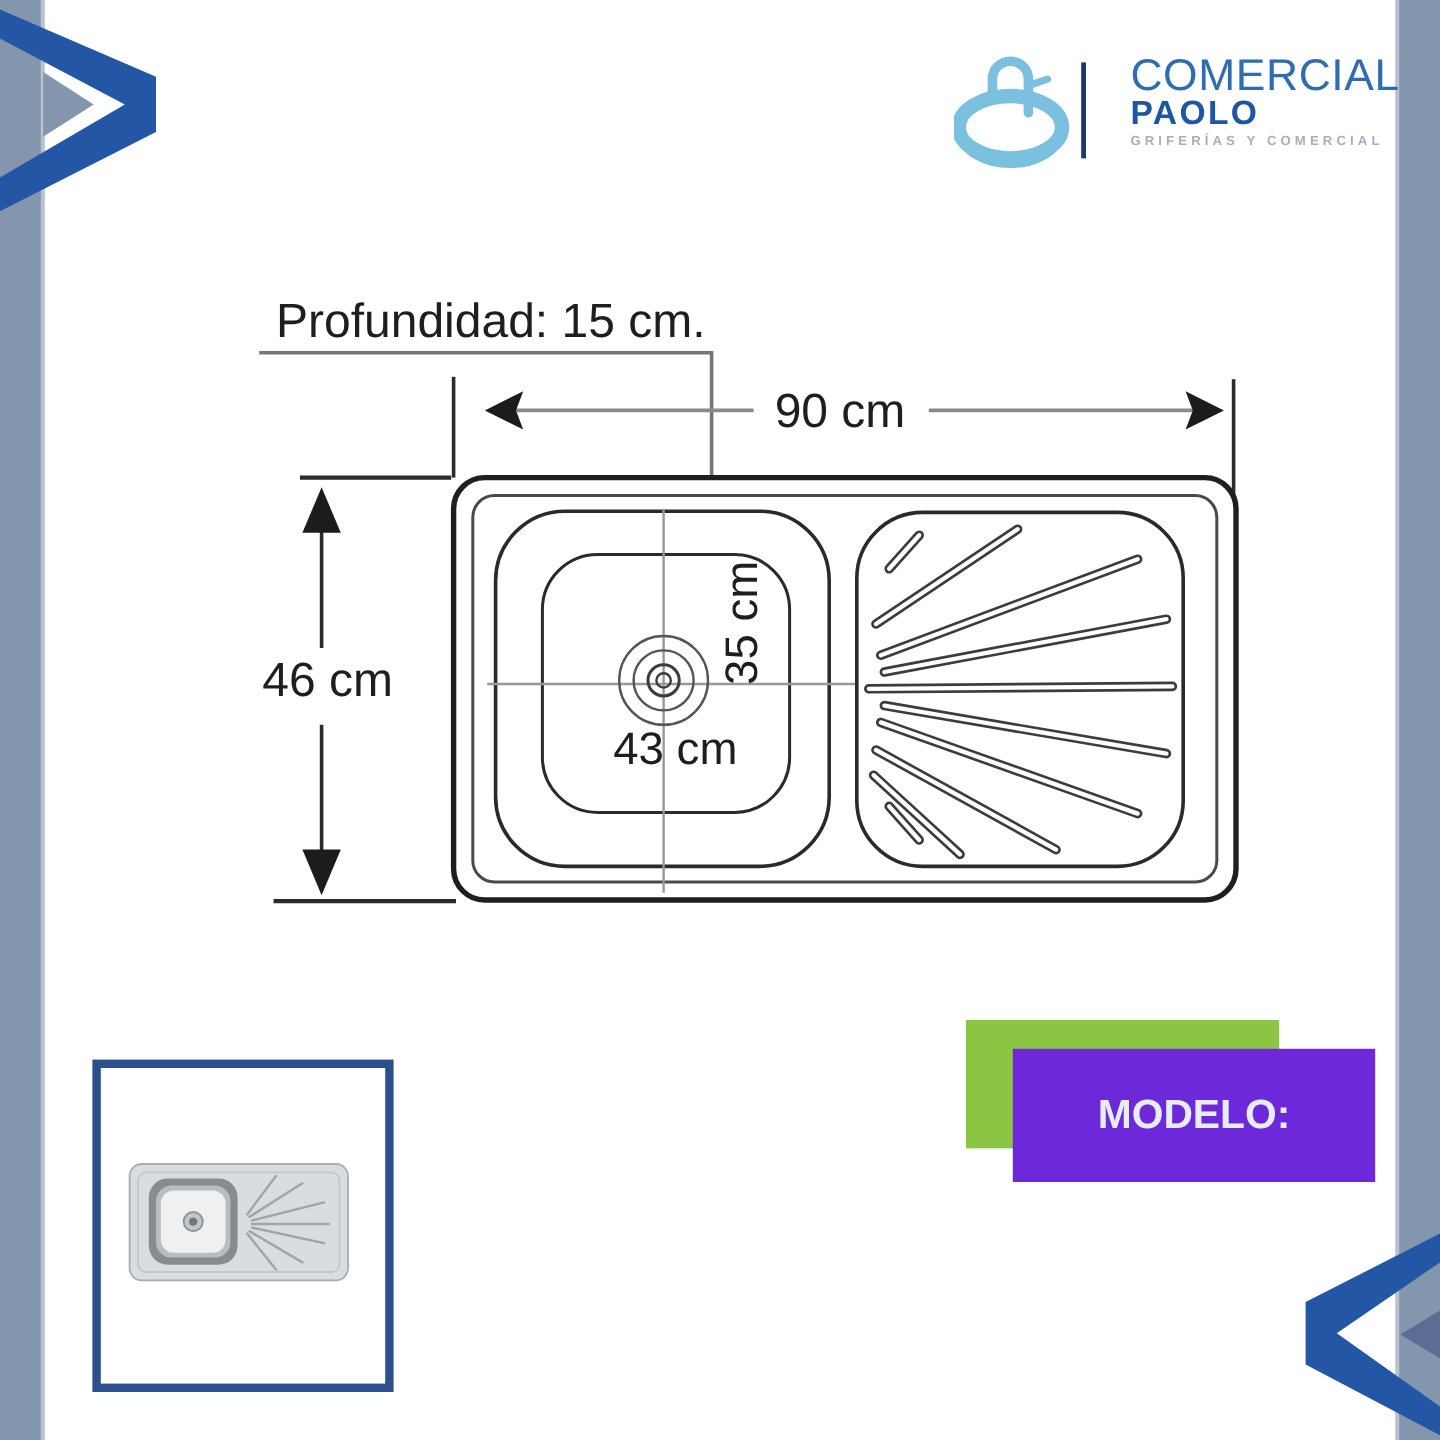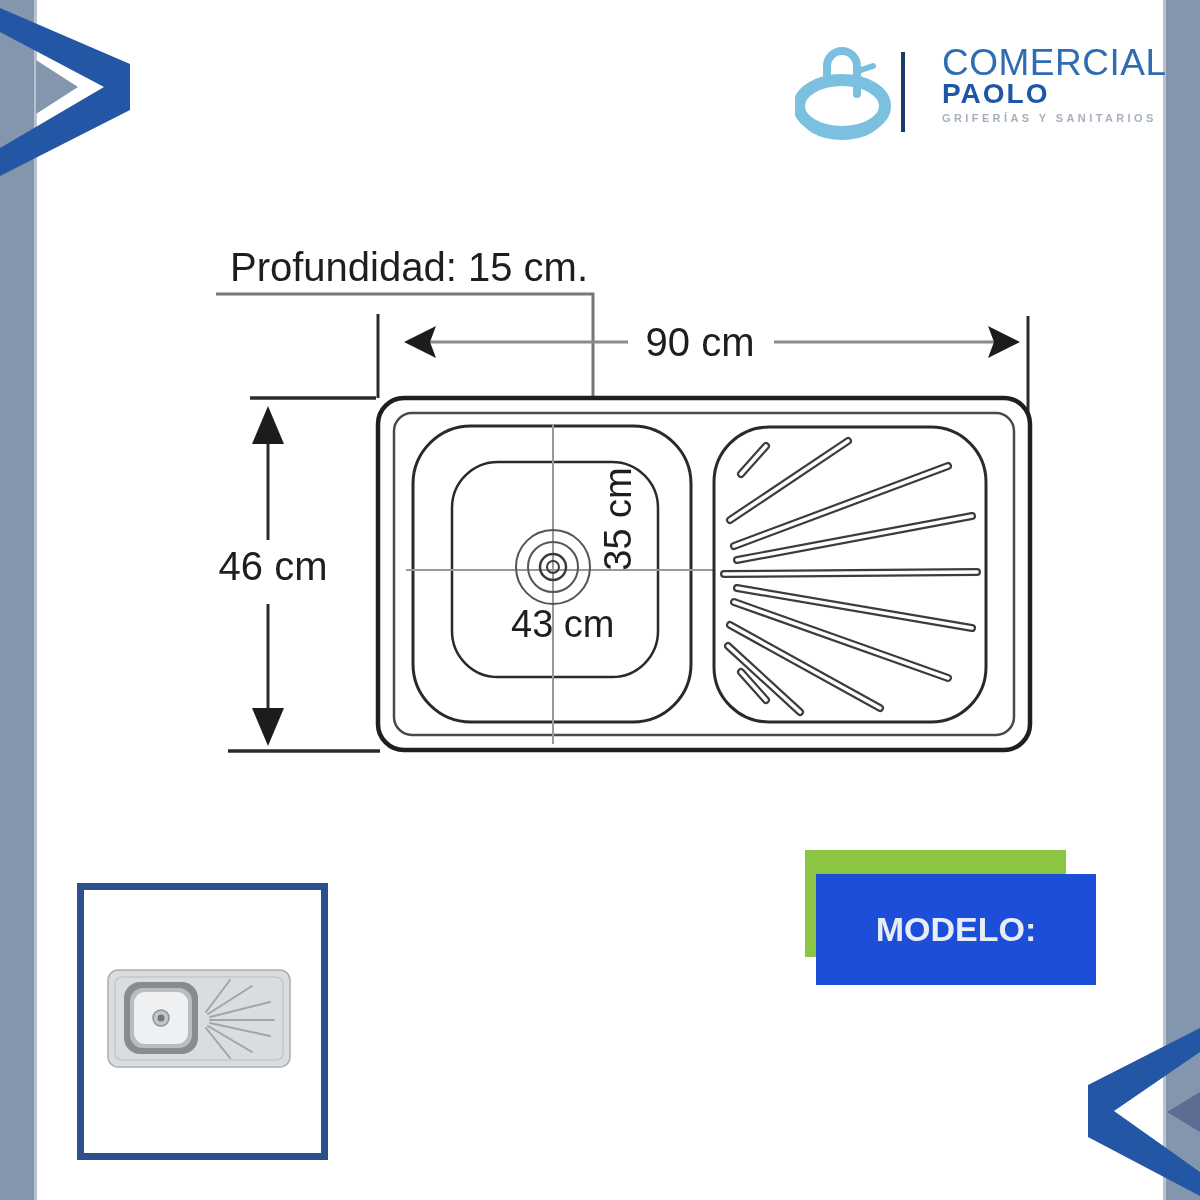--- a/index.html
+++ b/index.html
@@ -44,23 +44,23 @@
   }
   .thumb-frame svg { position: absolute; left: 0; top: 0; }
 
   
   .badge-green {
     position: absolute; left: 805px; top: 850px;
     width: 261px; height: 107px;
     background: #8cc544;
   }
   .badge-navy {
-    position: absolute; left: 816px; top: 874px;
-    width: 280px; height: 111px;
-    background: #1d4ed8;
+    position: absolute; left: 844px; top: 874px;
+    width: 302px; height: 111px;
+    background: #6d28d9;
     color: #e7edf5;
     display: flex; flex-direction: column; justify-content: center; align-items: center;
     font-size: 34px; font-weight: bold; line-height: 1.35;
   }
 </style>
 </head>
 <body>
 
 <div class="canvas">
 
@@ -81,21 +81,21 @@
     <svg class="icon" width="105" height="100" viewBox="0 0 105 100">
       <path d="M62 54 V26 A15 15 0 0 0 32 26 V38" fill="none" stroke="#7cc0e0" stroke-width="8" stroke-linecap="round"></path>
       <line x1="66" y1="30" x2="78" y2="26" stroke="#7cc0e0" stroke-width="6" stroke-linecap="round"></line>
       <ellipse cx="47" cy="66" rx="43" ry="26" fill="none" stroke="#7cc0e0" stroke-width="12"></ellipse>
       <path d="M4 66 a43 26 0 0 0 86 0 l0 8 a43 26 0 0 1 -86 0 z" fill="#7cc0e0"></path>
     </svg>
     <div class="divider"></div>
     <div class="text-col">
       <div class="brand-line1">COMERCIAL</div>
       <div class="brand-line2">PAOLO</div>
-      <div class="brand-tagline">GRIFERÍAS Y SANITARIOS</div>
+      <div class="brand-tagline">GRIFERÍAS Y COMERCIAL</div>
     </div>
   </div>
 
   <svg class="diagram" width="860" height="540" viewBox="200 230 860 540">
 
     <text x="230" y="281" font-size="40">Profundidad: 15 cm.</text>
     <path d="M216 294 L593 294 L593 466" fill="none" stroke="#777777" stroke-width="3"></path>
 
     <g>
       <line x1="378" y1="314" x2="378" y2="398" stroke="#2b2b2b" stroke-width="3"></line>

